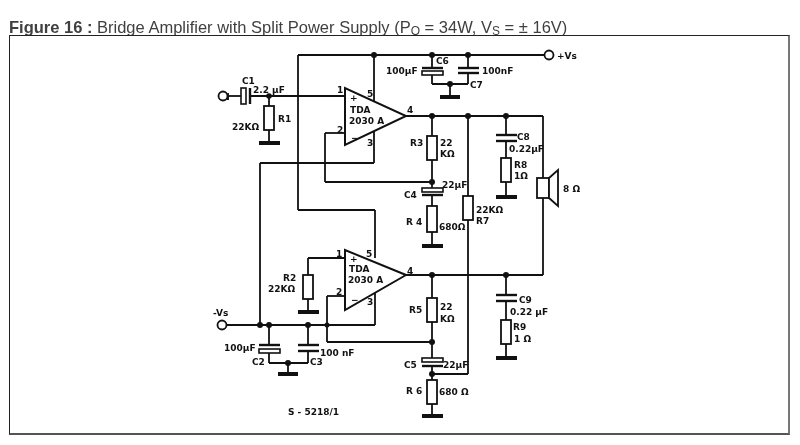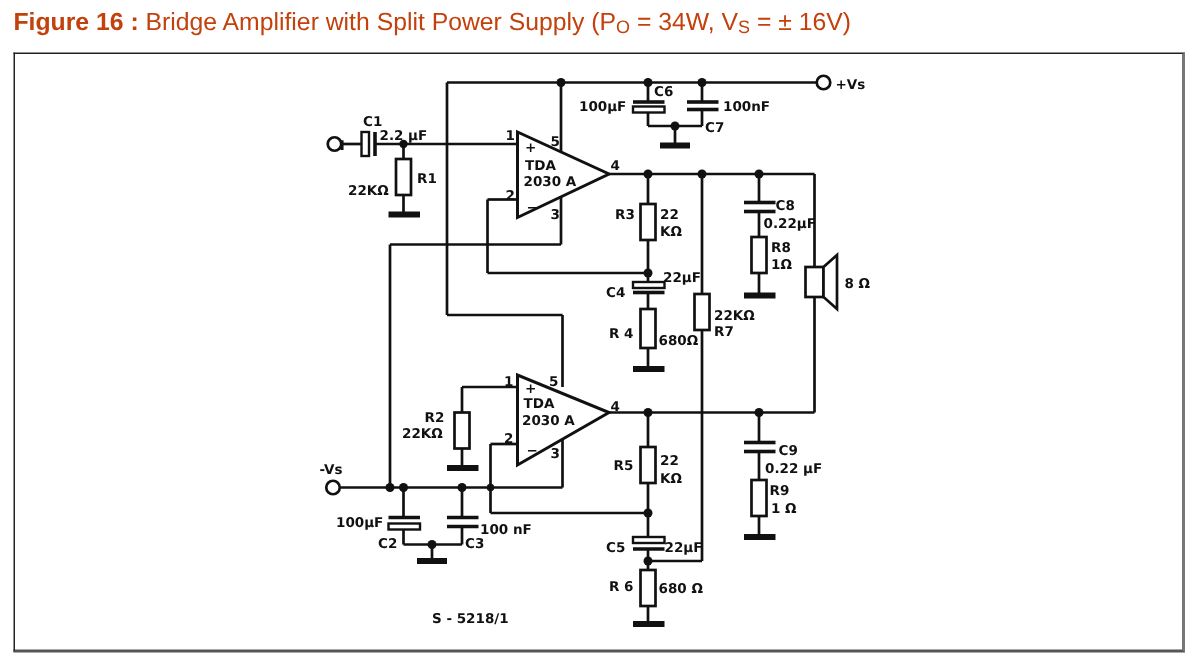--- a/index.html
+++ b/index.html
@@ -1,17 +1,17 @@
 <!DOCTYPE html>
 <html><head>
 <meta charset="utf-8">
 <style>
   html, body { margin: 0; padding: 0; background: #ffffff; }
   body { width: 800px; height: 445px; position: relative; overflow: hidden; font-family: "Liberation Sans", sans-serif; }
-  .caption { position: absolute; left: 9px; top: 6px; font-size: 16.5px; color: #c2410c; white-space: nowrap; }
+  .caption { position: absolute; left: 9px; top: 18px; font-size: 16.5px; color: #404040; white-space: nowrap; }
   .caption b { font-weight: bold; }
   .caption sub { font-size: 12px; vertical-align: -2px; }
   .frame { position: absolute; left: 9px; top: 35px; width: 781px; height: 400px; border: 1.5px solid #222; border-right: 2px solid #777; border-bottom: 2px solid #555; box-sizing: border-box; }
   svg { position: absolute; left: 0; top: 0; }
   .w { stroke: #111; stroke-width: 1.8; fill: none; }
   .wt { stroke: #111; stroke-width: 2.4; fill: none; }
   .g { stroke: #111; stroke-width: 4; }
   .dot { fill: #111; }
   .lbls { font-family: "DejaVu Sans", sans-serif; font-weight: bold; font-size: 9px; fill: #111; }
   .res { fill: #fff; stroke: #111; stroke-width: 1.8; }

